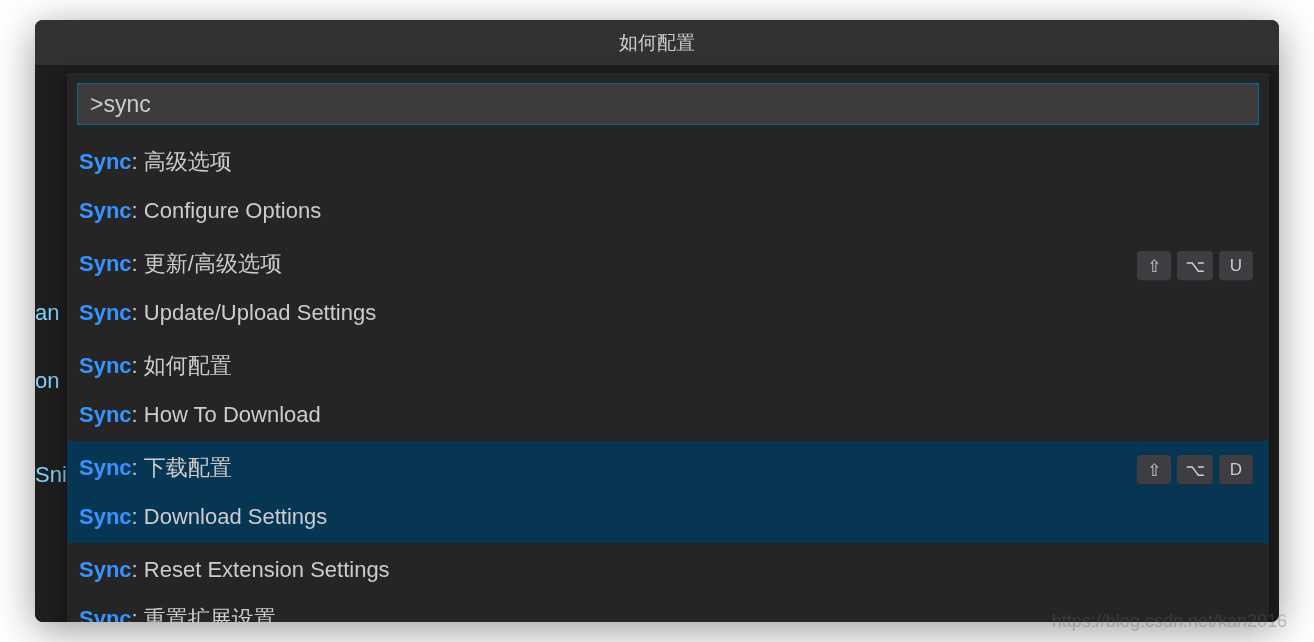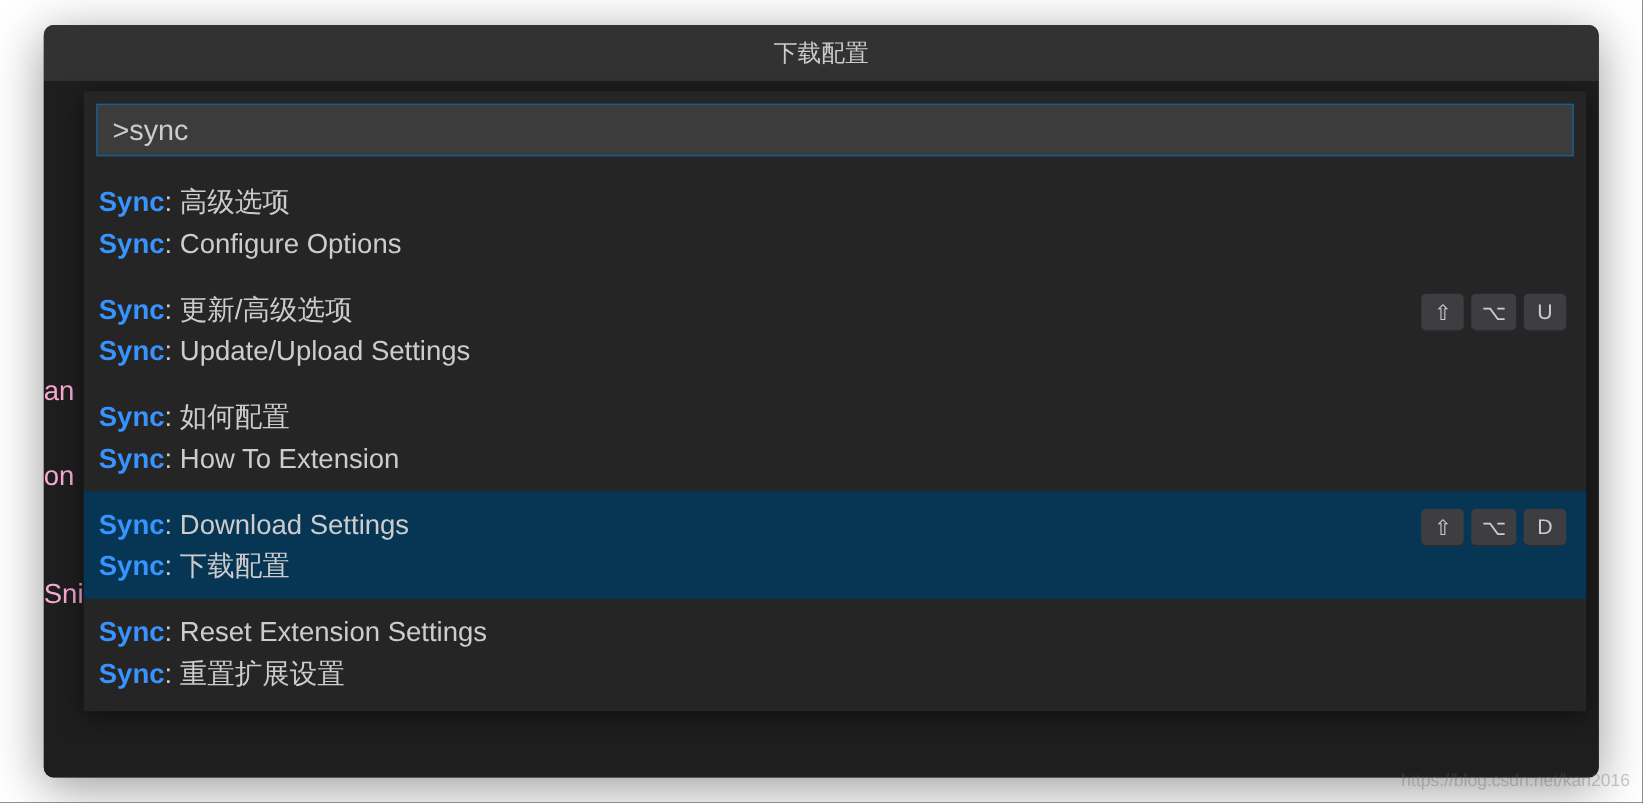--- a/index.html
+++ b/index.html
@@ -38,21 +38,21 @@
     }
     .content-area {
       position: relative;
       height: calc(100% - 45px);
       background: #1e1e1e;
       color: #d4d4d4;
     }
     .background-text {
       position: absolute;
       left: 0;
-      color: #f9a8d4;
+      color: #7dd3fc;
       font-size: 22px;
       line-height: 1.6;
     }
     .bg1 { top: 230px; }
     .bg2 { top: 282px; margin-top: 16px; }
     .bg3 { top: 392px; }
     .command-palette {
       position: absolute;
       top: 8px;
       left: 32px;
@@ -84,21 +84,21 @@
       justify-content: space-between;
       cursor: pointer;
       min-height: 74px;
     }
     .result-item.selected {
       background: #073655;
     }
     .result-labels {
       display: flex;
       flex-direction: column;
-      gap: 0;
+      gap: 16px;
     }
     .label-line {
       font-size: 22px;
       line-height: 1.5;
       color: #cccccc;
     }
     .sync-hl {
       color: #3794ff;
       font-weight: 700;
     }
@@ -117,32 +117,32 @@
       display: flex;
       align-items: center;
       justify-content: center;
       font-size: 17px;
       padding: 0 8px;
       box-shadow: inset 0 -1px 0 rgba(0,0,0,0.3);
     }
     .watermark {
       position: absolute;
       bottom: 10px;
-      right: 10px;
-      font-size: 14px;
+      right: 27px;
+      font-size: 18px;
       color: rgba(100,100,100,0.35);
       z-index: 100;
     }
   </style>
 </head>
 <body>
 
 <div class="window-frame">
   <div class="title-bar">
-    <span>下载配置</span>
+    <span>如何配置</span>
   </div>
   <div class="content-area">
 
     <div class="background-text bg1">an</div>
     <div class="background-text bg2">on</div>
     <div class="background-text bg3">Snip</div>
 
     <div class="command-palette">
       <input class="search-input" type="text" value="&gt;sync" style="">
       <div class="results-list">
@@ -162,28 +162,28 @@
           <div class="keybindings">
             <div class="key">⇧</div>
             <div class="key">⌥</div>
             <div class="key">U</div>
           </div>
         </div>
 
         <div class="result-item">
           <div class="result-labels">
             <div class="label-line"><span class="sync-hl">Sync</span><span>: 如何配置</span></div>
-            <div class="label-line"><span class="sync-hl">Sync</span><span>: How To Extension</span></div>
+            <div class="label-line"><span class="sync-hl">Sync</span><span>: How To Download</span></div>
           </div>
         </div>
 
         <div class="result-item selected">
           <div class="result-labels">
+            <div class="label-line"><span class="sync-hl">Sync</span><span>: 下载配置</span></div>
             <div class="label-line"><span class="sync-hl">Sync</span><span>: Download Settings</span></div>
-            <div class="label-line"><span class="sync-hl">Sync</span><span>: 下载配置</span></div>
           </div>
           <div class="keybindings">
             <div class="key">⇧</div>
             <div class="key">⌥</div>
             <div class="key">D</div>
           </div>
         </div>
 
         <div class="result-item">
           <div class="result-labels">

